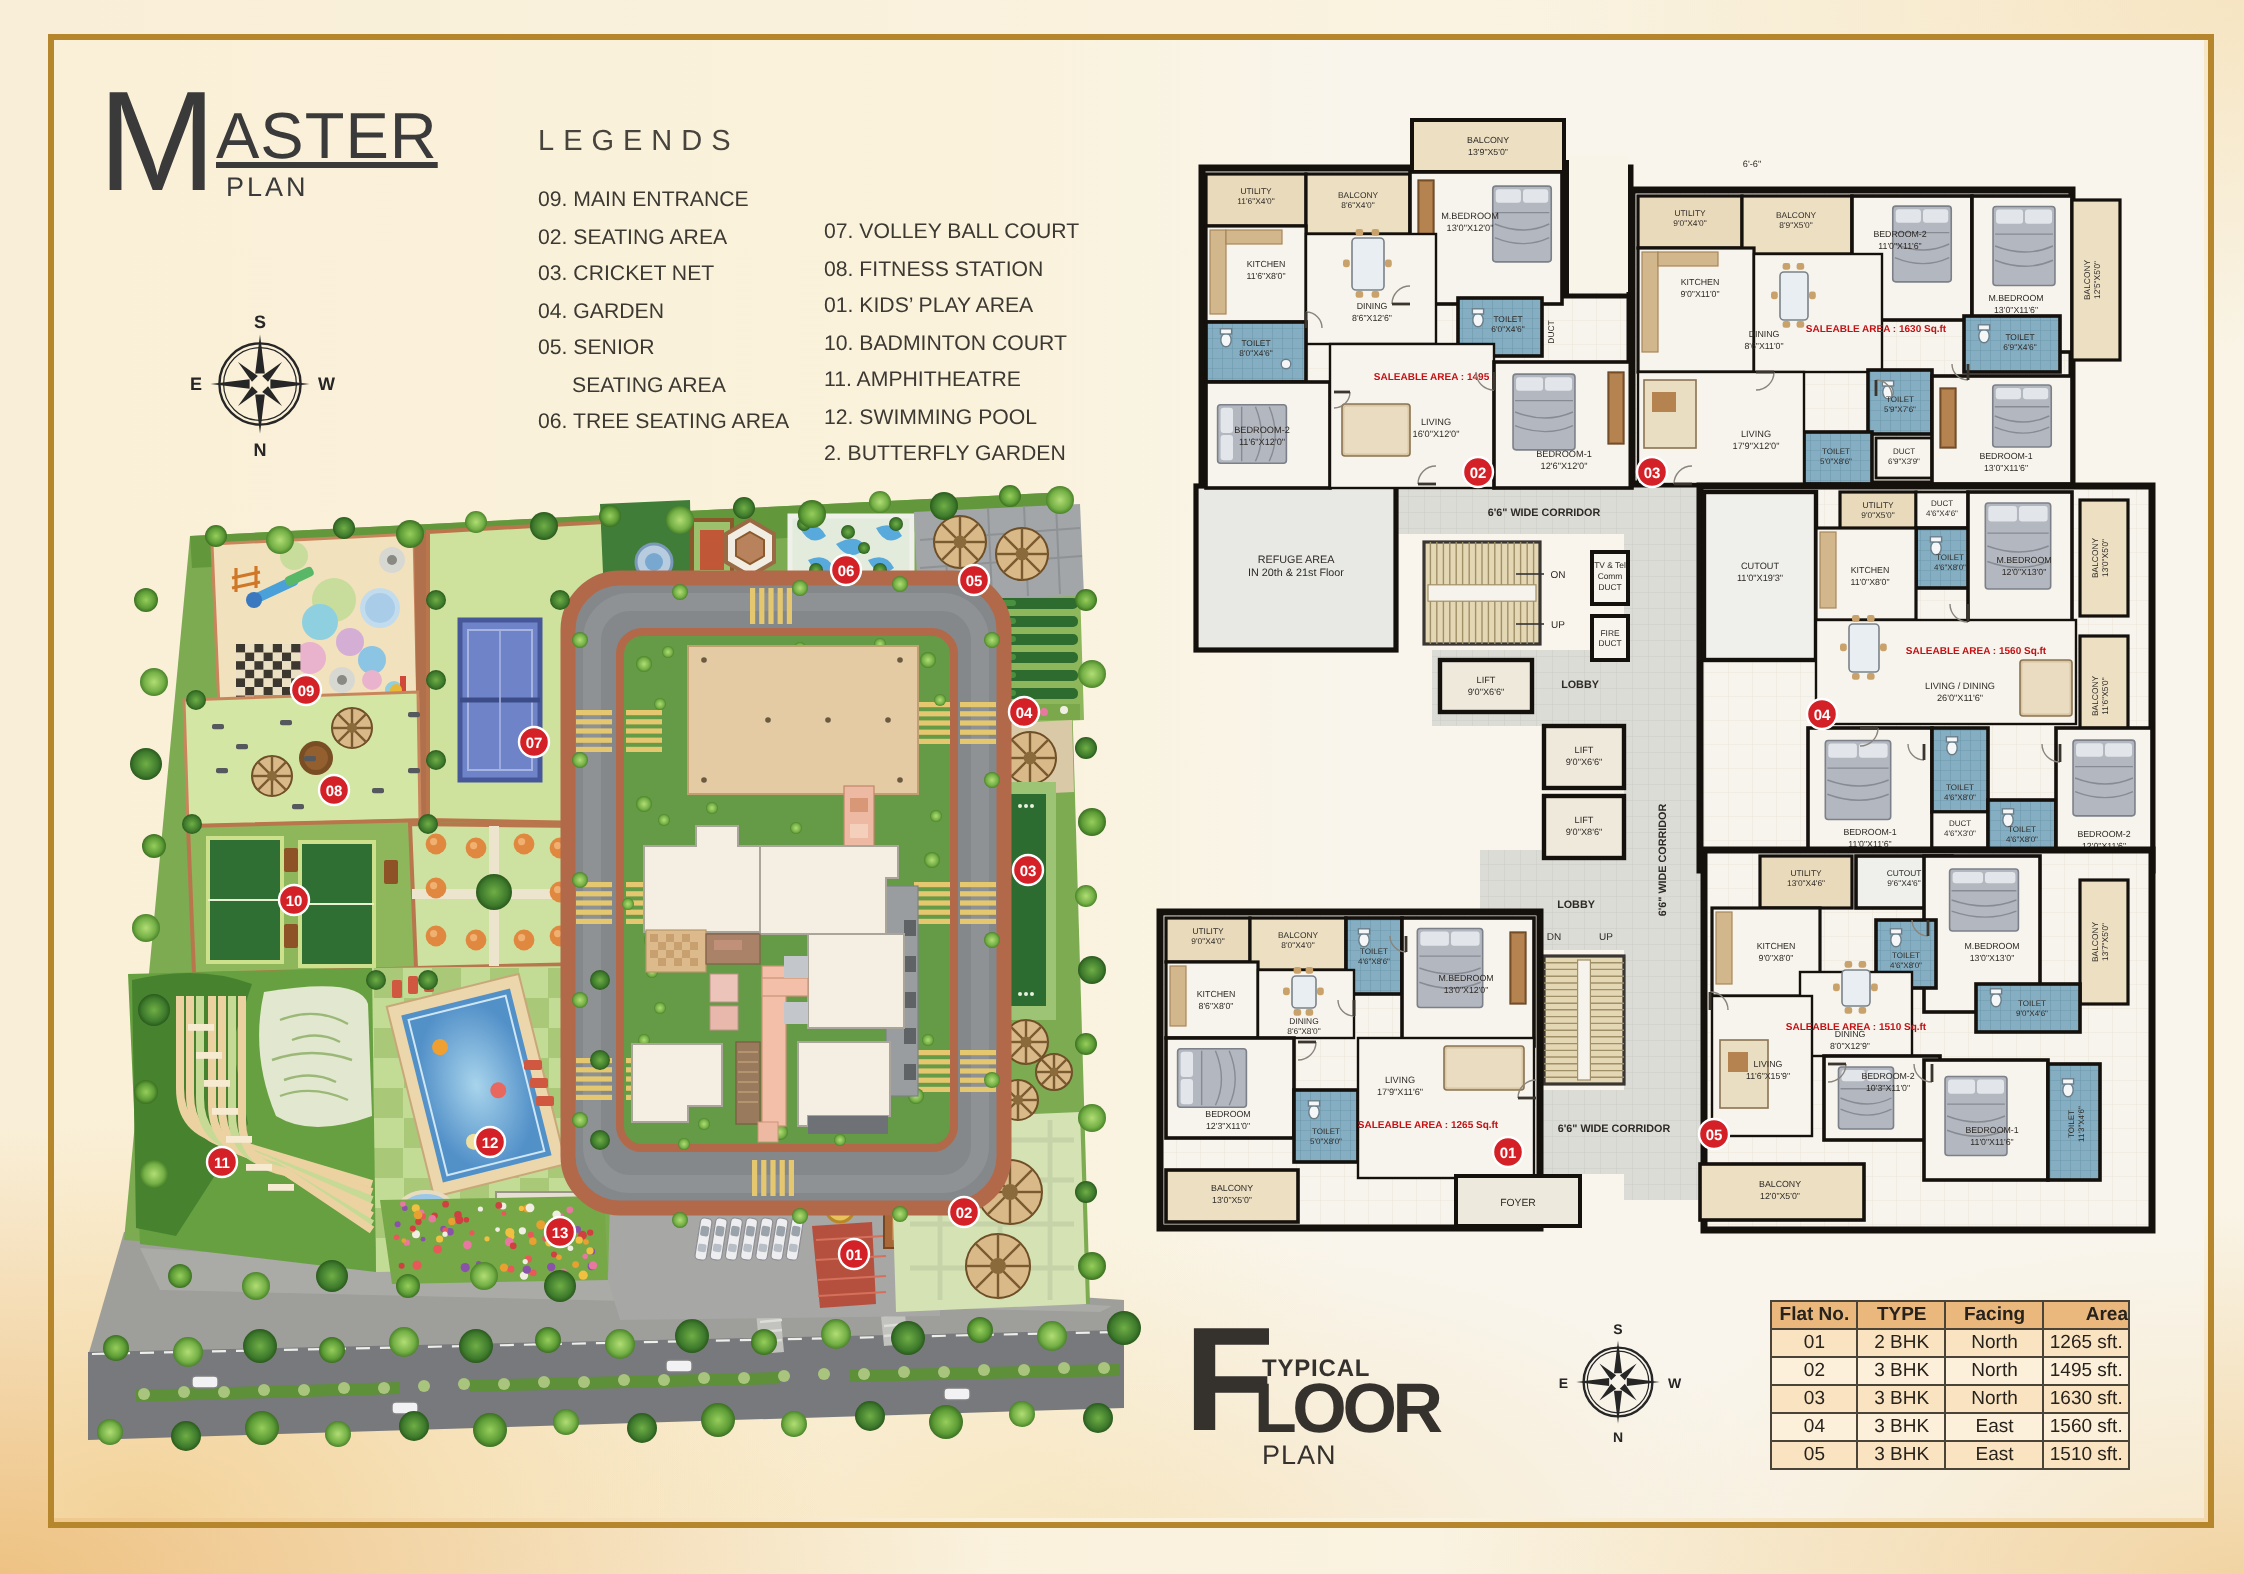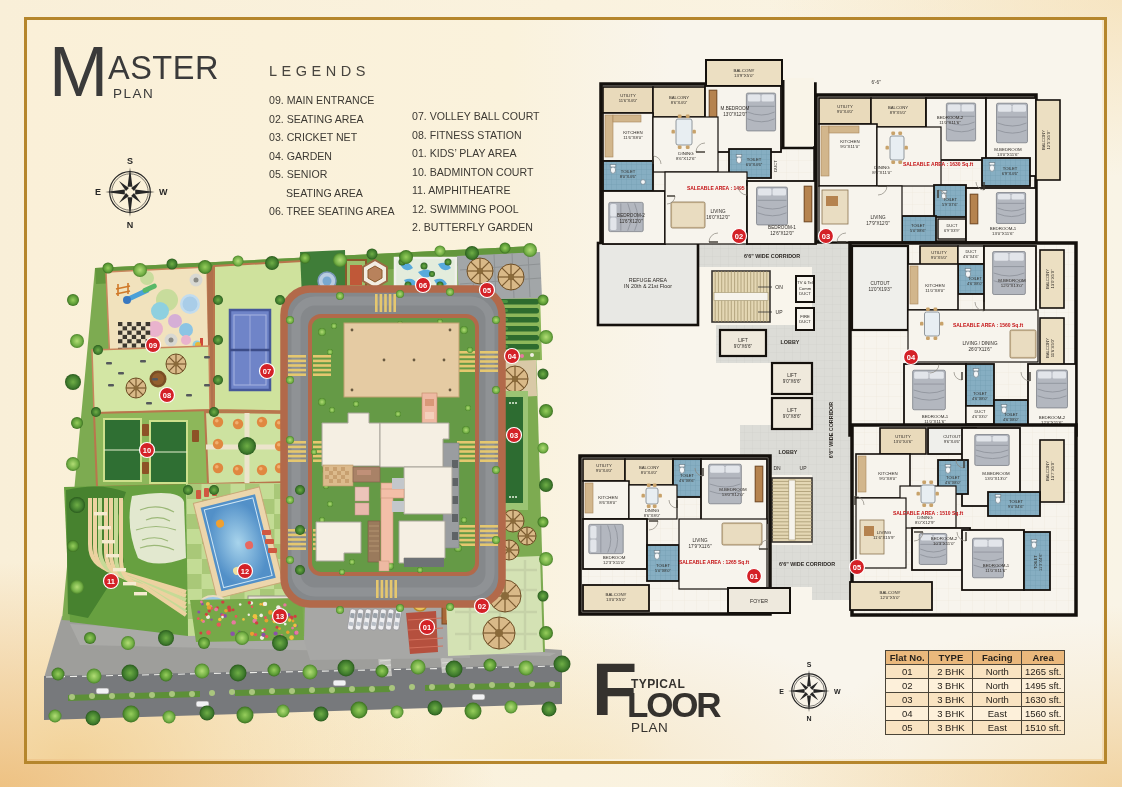--- a/index.html
+++ b/index.html
@@ -15,21 +15,21 @@
 <div class="abs" style="left:26px;top:19px;width:1076px;height:740px;background:
  radial-gradient(55% 45% at 4% 100%, rgba(240,200,132,.75) 0%, rgba(240,200,132,0) 60%),
  radial-gradient(45% 30% at 50% 102%, rgba(243,214,156,.45) 0%, rgba(243,214,156,0) 70%),
  radial-gradient(40% 30% at 100% 102%, rgba(243,214,156,.4) 0%, rgba(243,214,156,0) 70%),
  linear-gradient(90deg,#faf0d8 0%,#faf2dc 45%,#f9f5ec 60%,#f9f5ec 100%);"></div>
 
 <div class="abs" style="left:24px;top:17px;width:1077px;height:741px;border:3px solid #b5862c;"></div>
 
 <div class="abs" style="left:49px;top:31px;font-size:71px;color:#3a3a3a;font-weight:400;letter-spacing:-2px;">M</div>
 
-<div class="abs" style="left:108px;top:50px;font-size:32.5px;color:#3a3a3a;letter-spacing:0.5px;">ASTER</div>
+<div class="abs" style="left:108px;top:50px;font-size:32.5px;color:#3a3a3a;letter-spacing:0.5px;text-decoration:underline;">ASTER</div>
 
 <div class="abs" style="left:113px;top:86px;font-size:13.5px;color:#3a3a3a;letter-spacing:1.5px;">PLAN</div>
 
 <div class="abs" style="left:269px;top:63px;font-size:14.5px;color:#47443e;letter-spacing:4.5px;font-weight:500;">LEGENDS</div>
 
 <div class="abs" style="left:269px;top:91px;font-size:10.6px;color:#3c3933;line-height:18.5px;white-space:nowrap;">
     <div style="">09. MAIN ENTRANCE</div>
     <div style="">02. SEATING AREA</div>
     <div style="">03. CRICKET NET</div>
     <div style="">04. GARDEN</div>
@@ -2248,21 +2248,21 @@
       <text x="25" y="3" font-size="7" font-weight="bold" text-anchor="start" stroke="none">W</text>
     </g>
   </svg>
 
 <table class="flat abs" style="left:885px;top:650px;width:180px;">
 <tbody>
       <tr style="background:#eab87c;font-weight:bold;margin-top:28px;">
         <th style="width:44px;">Flat No.</th>
         <th style="width:44px;">TYPE</th>
         <th style="width:49px;">Facing</th>
-        <th style="width:43px;">Area</th>
+        <th style="width:43px;text-align:right;">Area</th>
       </tr>
 <tr style="background:#f9e3c1">
         <td>01</td>
         <td>2 BHK</td>
         <td>North</td>
         <td>1265 sft.</td>
       </tr>
       <tr style="background:#fdf0da">
         <td>02</td>
         <td>3 BHK</td>

